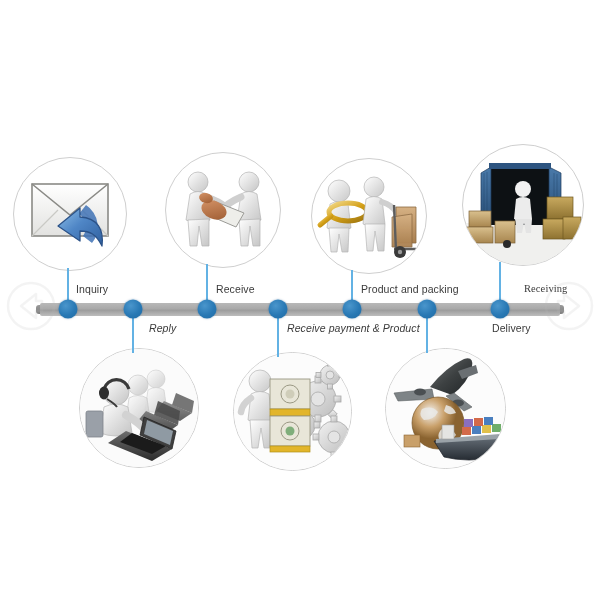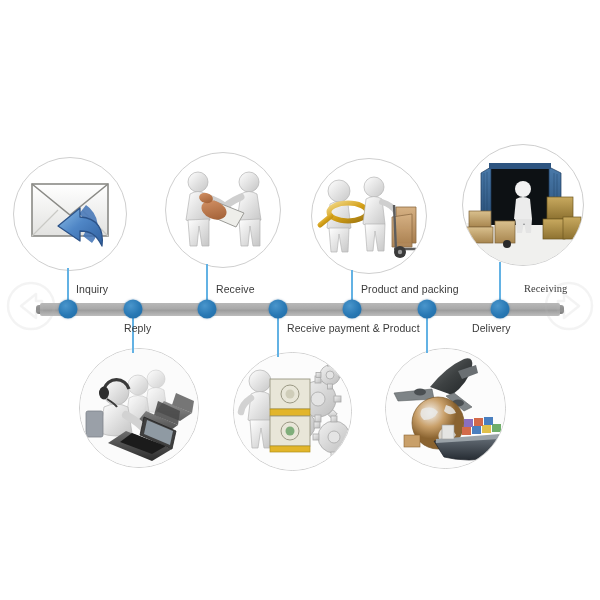--- a/index.html
+++ b/index.html
@@ -393,35 +393,35 @@
       <path d="M20 13 L35 25 L20 37 L20 30 L14 30 L14 20 L20 20 Z" fill="none" stroke="#b9b9b9" stroke-width="2.5" stroke-linejoin="round"></path>
     </svg>
   </div>
 
   <div class="connector" style="left:68px;top:268px;height:41px;"></div>
   <div class="dot" style="left:68px;top:309px;"></div>
   <div class="lbl" style="left:76px;top:283px;">Inquiry</div>
 
   <div class="connector" style="left:133px;top:309px;height:44px;"></div>
   <div class="dot" style="left:133px;top:309px;"></div>
-  <div class="lbl" style="left:124px;top:322px;">Reply</div>
+  <div class="lbl" style="left:149px;top:322px;font-style:italic;">Reply</div>
 
   <div class="connector" style="left:207px;top:264px;height:45px;"></div>
   <div class="dot" style="left:207px;top:309px;"></div>
   <div class="lbl" style="left:216px;top:283px;">Receive</div>
 
   <div class="connector" style="left:278px;top:309px;height:48px;"></div>
   <div class="dot" style="left:278px;top:309px;"></div>
-  <div class="lbl" style="left:287px;top:322px;">Receive payment &amp; Product</div>
+  <div class="lbl" style="left:287px;top:322px;font-style:italic;">Receive payment &amp; Product</div>
 
   <div class="connector" style="left:352px;top:270px;height:39px;"></div>
   <div class="dot" style="left:352px;top:309px;"></div>
   <div class="lbl" style="left:361px;top:283px;">Product and packing</div>
 
   <div class="connector" style="left:427px;top:309px;height:44px;"></div>
   <div class="dot" style="left:427px;top:309px;"></div>
-  <div class="lbl" style="left:440px;top:322px;padding-left:32px;">Delivery</div>
+  <div class="lbl" style="left:460px;top:322px;padding-left:32px;">Delivery</div>
 
   <div class="connector" style="left:500px;top:262px;height:47px;"></div>
   <div class="dot" style="left:500px;top:309px;"></div>
   <div class="lbl" style="left:524px;top:283px;font-family:Liberation Serif, serif;">Receiving</div>
 
 </div>
 
 </body></html>

